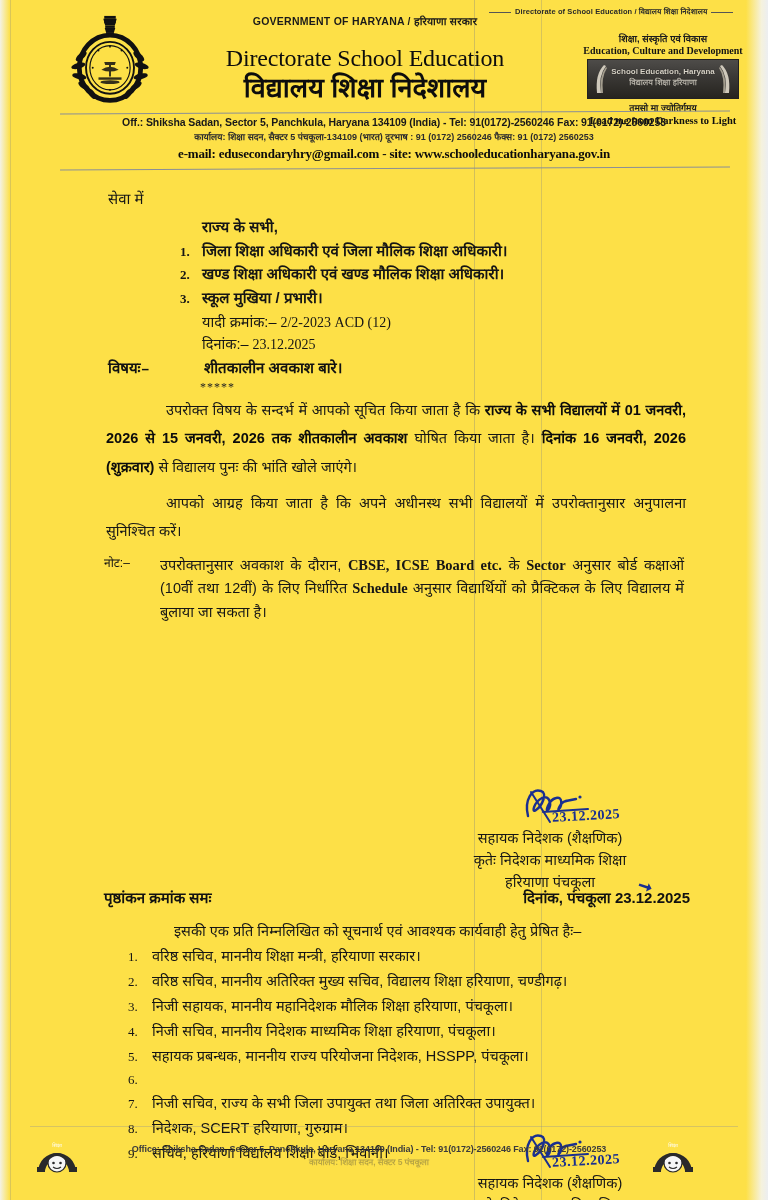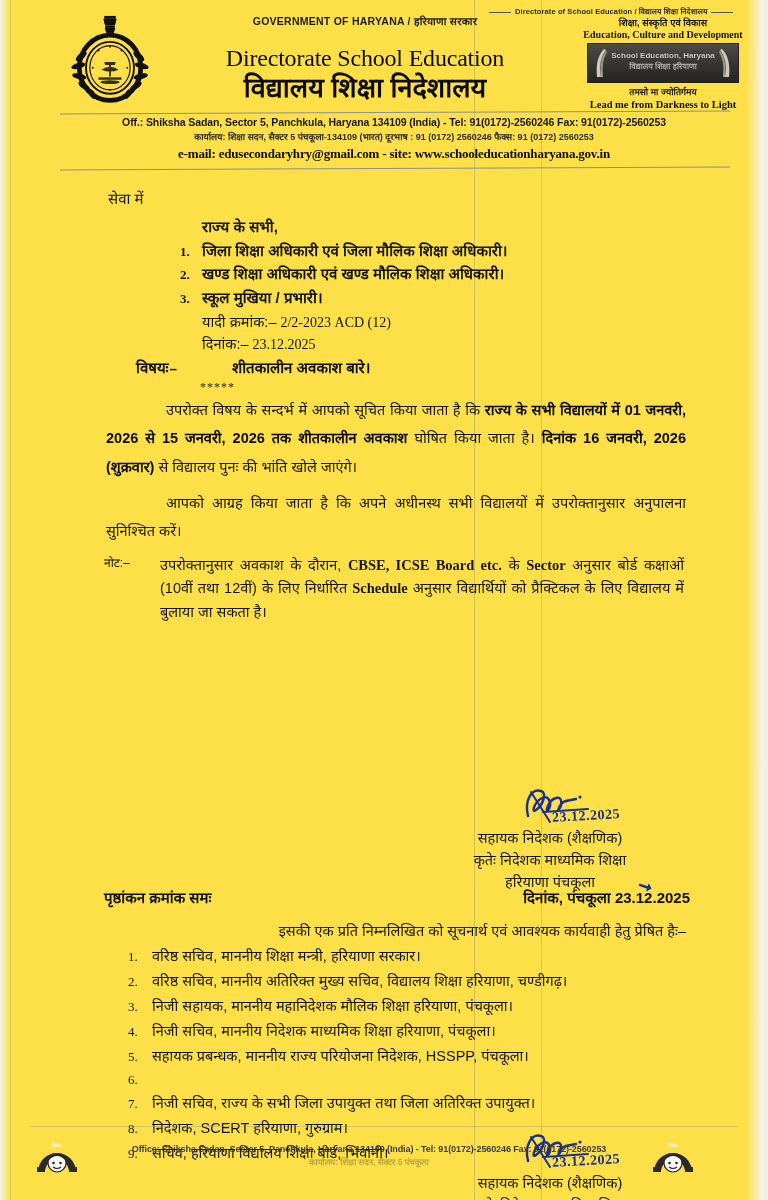--- a/index.html
+++ b/index.html
@@ -108,21 +108,21 @@
     font-weight: bold;
     line-height: 1.15;
     margin-top: 1px;
     color: #0d0d0d;
     font-family: "Liberation Sans", sans-serif;
   }
 
   .right-block {
     position: absolute;
     left: 565px;
-    top: 16px;
+    top: 32px;
     width: 196px;
     text-align: center;
   }
   .motto-hi {
     font-size: 9.5px;
     font-weight: bold;
     color: #1c1c1c;
     font-family: "Liberation Sans", sans-serif;
   }
   .motto-en {
@@ -265,21 +265,20 @@
     top: 185px;
     width: 560px;
   }
   .subject-label {
     display: inline-block;
     width: 92px;
     font-size: 15px;
     font-weight: bold;
     font-family: Liberation Mono, monospace;
     color: #121212;
-    margin-left: 28px;
   }
   .subject-value {
     font-size: 15px;
     font-weight: bold;
     font-family: "Liberation Sans", sans-serif;
     color: #121212;
   }
   .stars {
     position: absolute;
     left: 200px;
@@ -386,28 +385,27 @@
     color: #111;
   }
   .endorse-right {
     font-size: 15px;
     font-weight: bold;
     font-family: "Liberation Sans", sans-serif;
     color: #111;
   }
   .copy-intro {
     position: absolute;
-    left: 100px;
+    left: 118px;
     top: 748px;
     width: 586px;
     text-indent: 56px;
     font-size: 14.5px;
     font-family: "Liberation Sans", sans-serif;
     color: #161616;
-    text-align: right;
   }
   .copy-list {
     position: absolute;
     left: 128px;
     top: 772px;
     width: 570px;
   }
   .copy-list .num-row {
     line-height: 1.72;
     font-size: 14.5px;

